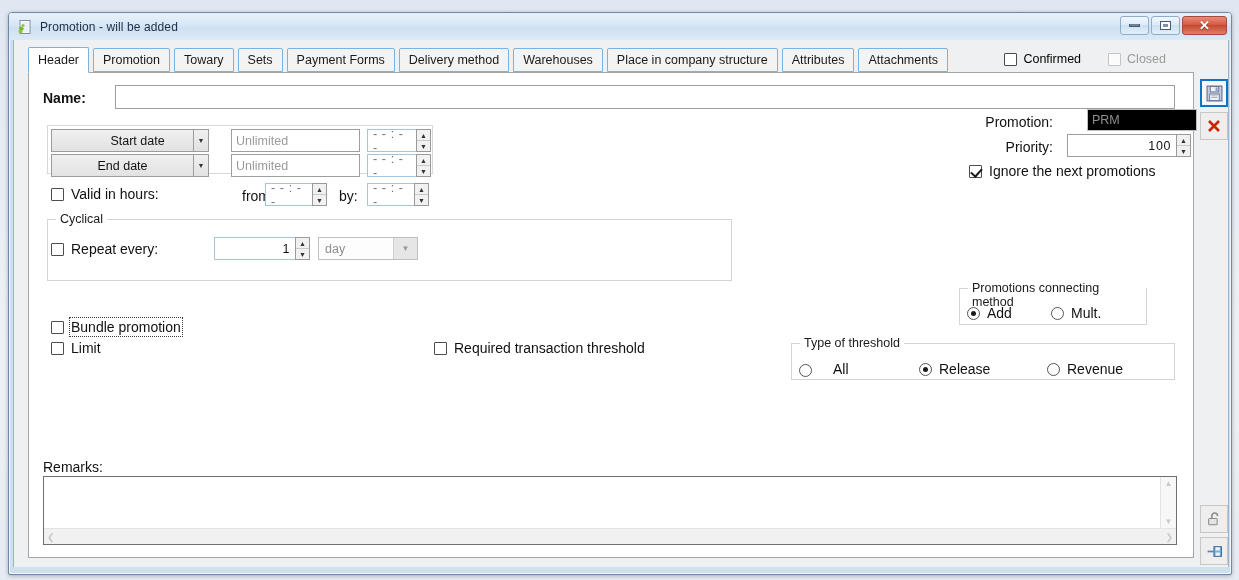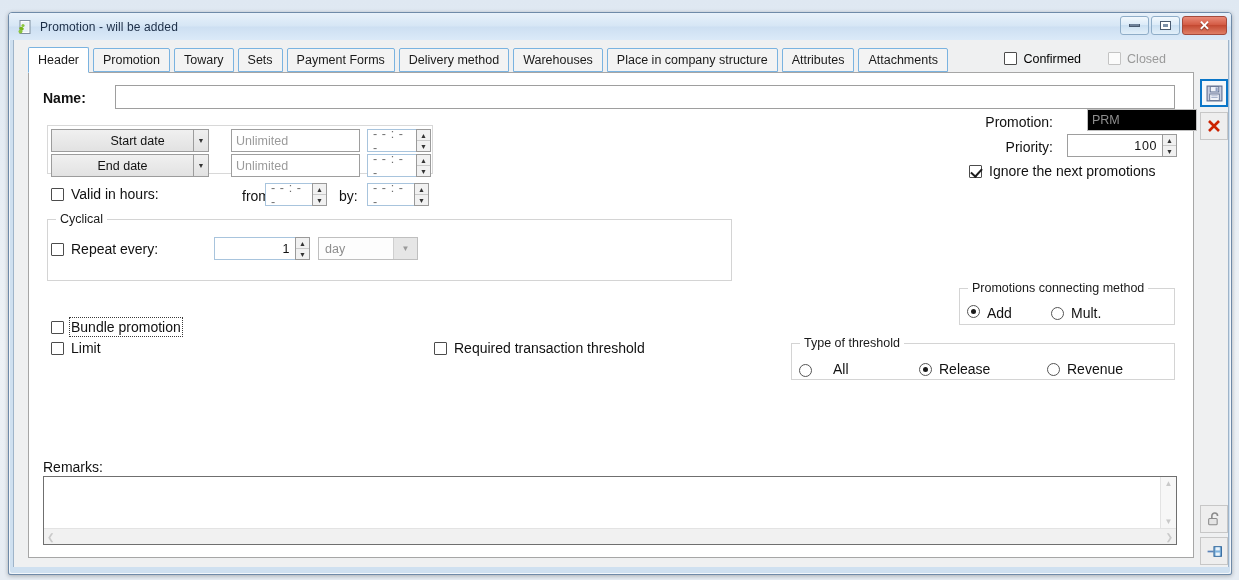--- a/index.html
+++ b/index.html
@@ -97,21 +97,21 @@
   .tab.active {
     background: #ffffff;
     height: 26px;
     border-bottom: 1px solid #ffffff;
     position: relative; z-index: 3;
     margin-bottom: -1px;
   }
 
   
   .flags { position: absolute; right: 62px; top: 12px; display: flex; align-items: center; gap: 27px; }
-  .flag { display: flex; align-items: flex-start; gap: 6px; font-size: 12.5px; color: #000; }
+  .flag { display: flex; align-items: center; gap: 6px; font-size: 12.5px; color: #000; }
   .flag.disabled { color: #9a9a9a; }
 
   
   .panel {
     position: absolute; left: 14px; top: 32px;
     width: 1166px; height: 486px;
     background: #ffffff;
     border: 1px solid #a6a6a6;
   }
 
@@ -397,37 +397,37 @@
         <label style="position:absolute;left:405px;top:267px;display:flex;align-items:center;gap:7px;" class="lbl">
           <span class="cb"></span>
           <span>Required transaction threshold</span>
         </label>
 
         <div class="lbl right" style="position:absolute;left:880;top:0;"></div>
         <div class="lbl" style="position:absolute;left:932px;top:41px;width:92px;text-align:right;">Promotion:</div>
         <div class="txt gray" style="position:absolute;left:1038px;top:36px;width:110px;display:flex;align-items:center;">PRM</div>
 
         <div class="lbl" style="position:absolute;left:932px;top:66px;width:92px;text-align:right;">Priority:</div>
-        <div class="spin-wrap" style="position:absolute;left:1038px;top:61px;width:110px;">
+        <div class="spin-wrap" style="position:absolute;left:1038px;top:61px;width:124px;">
           <div class="spin-field dark grayb" style="flex:1">100</div>
           <div class="spin-btns">
               <i>▲</i>
               <i>▼</i>
             </div>
         </div>
 
         <label style="position:absolute;left:940px;top:90px;display:flex;align-items:center;gap:7px;" class="lbl">
           <span class="cb checked"></span>
           <span>Ignore the next promotions</span>
         </label>
 
-        <div class="group" style="left:930px;top:215px;width:216px;height:37px;">
+        <div class="group" style="left:930px;top:215px;width:188px;height:37px;">
           <span class="gtitle">Promotions connecting method</span>
         </div>
-        <label style="position:absolute;left:938px;top:232px;display:flex;gap:7px;" class="lbl">
+        <label style="position:absolute;left:938px;top:232px;display:flex;align-items:center;gap:7px;" class="lbl">
           <span class="rb checked"></span>
           <span>Add</span>
         </label>
         <label style="position:absolute;left:1022px;top:232px;display:flex;align-items:center;gap:7px;" class="lbl">
           <span class="rb"></span>
           <span>Mult.</span>
         </label>
 
         <div class="group" style="left:762px;top:270px;width:384px;height:37px;">
           <span class="gtitle">Type of threshold</span>

